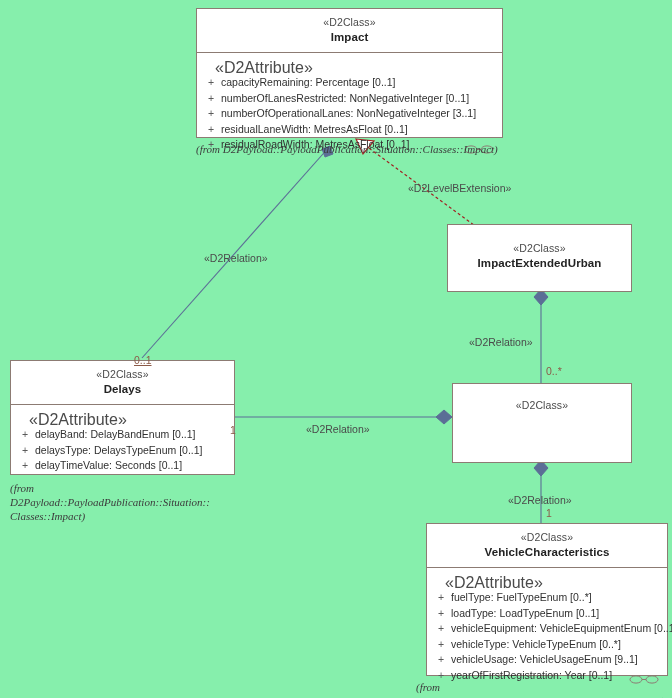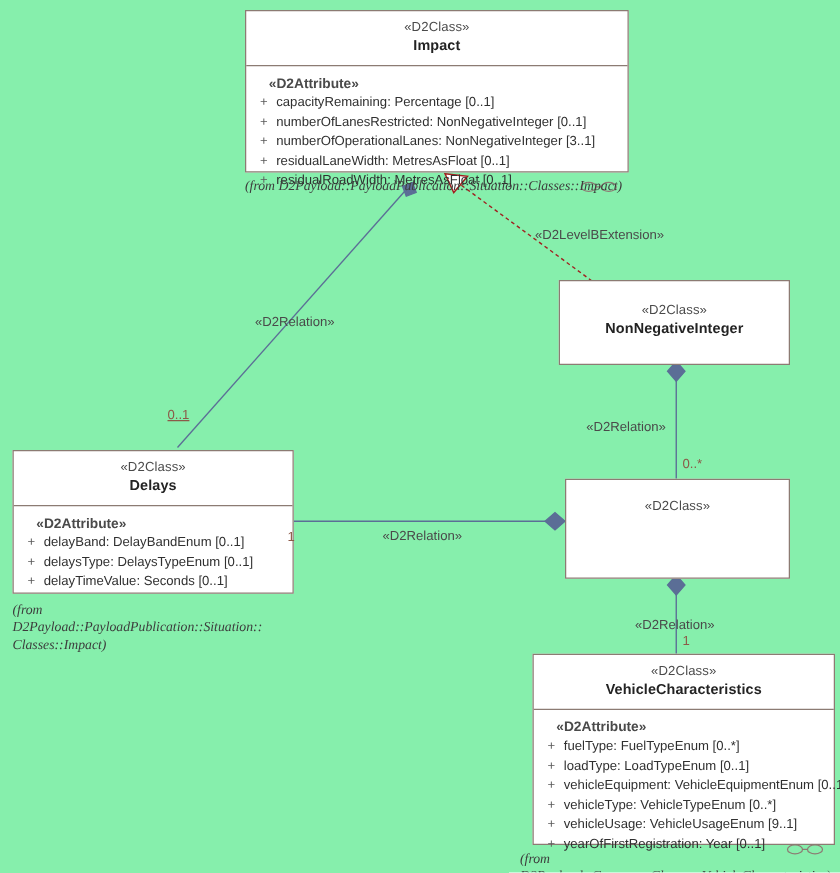--- a/index.html
+++ b/index.html
@@ -57,25 +57,24 @@
     color: #232323;
     line-height: 16px;
     letter-spacing: .1px;
   }
   .uml-body {
     position: relative;
     box-sizing: border-box;
     padding: 7px 4px 8px 4px;
   }
   .attr-stereotype {
-    font-size: 11px;
+    font-size: 16px;
     color: #4a4a4a;
     line-height: 15px;
     padding-left: 14px;
-    font-weight: bold;
   }
   .attr-row {
     display: flex;
     font-size: 10.5px;
     color: #303030;
     line-height: 15.5px;
     white-space: nowrap;
   }
   .attr-vis {
     width: 20px;
@@ -197,21 +196,21 @@
         <ellipse cx="23" cy="5.5" rx="6" ry="3.6" fill="none" stroke="#8c7b73" stroke-width="1"></ellipse>
         <line x1="13" y1="5.5" x2="17" y2="5.5" stroke="#8c7b73" stroke-width="1"></line>
       </svg>
     </div>
   </div>
   <div class="from-caption" style="left:196px; top:142px; width:307px;">(from D2Payload::PayloadPublication::Situation::Classes::Impact)</div>
 
   <div class="uml-class no-compartment" style="left:447px; top:224px; width:185px; height:68px;">
     <div class="uml-header" style="padding-top:16px;">
       <span class="stereotype">«D2Class»</span>
-      <span class="class-name">NonNegativeInteger</span>
+      <span class="class-name">ImpactExtendedUrban</span>
     </div>
   </div>
 
   <div class="uml-class" style="left:10px; top:360px; width:225px; height:115px;">
     <div class="uml-header">
       <span class="stereotype">«D2Class»</span>
       <span class="class-name">Delays</span>
     </div>
     <div class="uml-body">
       <div class="attr-stereotype">«D2Attribute»</div>
@@ -273,23 +272,23 @@
       <svg class="glasses-icon" viewBox="0 0 30 11" xmlns="http://www.w3.org/2000/svg">
         <ellipse cx="7" cy="5.5" rx="6" ry="3.6" fill="none" stroke="#8c7b73" stroke-width="1"></ellipse>
         <ellipse cx="23" cy="5.5" rx="6" ry="3.6" fill="none" stroke="#8c7b73" stroke-width="1"></ellipse>
         <line x1="13" y1="5.5" x2="17" y2="5.5" stroke="#8c7b73" stroke-width="1"></line>
       </svg>
     </div>
   </div>
   <div class="from-caption" style="left:416px; top:680px; width:256px;">(from D2Payload::Common::Classes::VehicleCharacteristics)</div>
 
   <div class="edge-label" style="left:204px; top:252px;">«D2Relation»</div>
-  <div class="mult-label" style="left:134px; top:326px;text-decoration:underline;">0..1</div>
-
-  <div class="edge-label" style="left:428px; top:182px;">«D2LevelBExtension»</div>
+  <div class="mult-label" style="left:134px; top:354px;text-decoration:underline;">0..1</div>
+
+  <div class="edge-label" style="left:408px; top:182px;">«D2LevelBExtension»</div>
 
   <div class="edge-label" style="left:469px; top:336px;">«D2Relation»</div>
   <div class="mult-label" style="left:546px; top:365px;">0..*</div>
 
   <div class="edge-label" style="left:306px; top:423px;">«D2Relation»</div>
   <div class="mult-label" style="left:230px; top:424px;">1</div>
 
   <div class="edge-label" style="left:508px; top:494px;">«D2Relation»</div>
   <div class="mult-label" style="left:546px; top:507px;">1</div>
 

